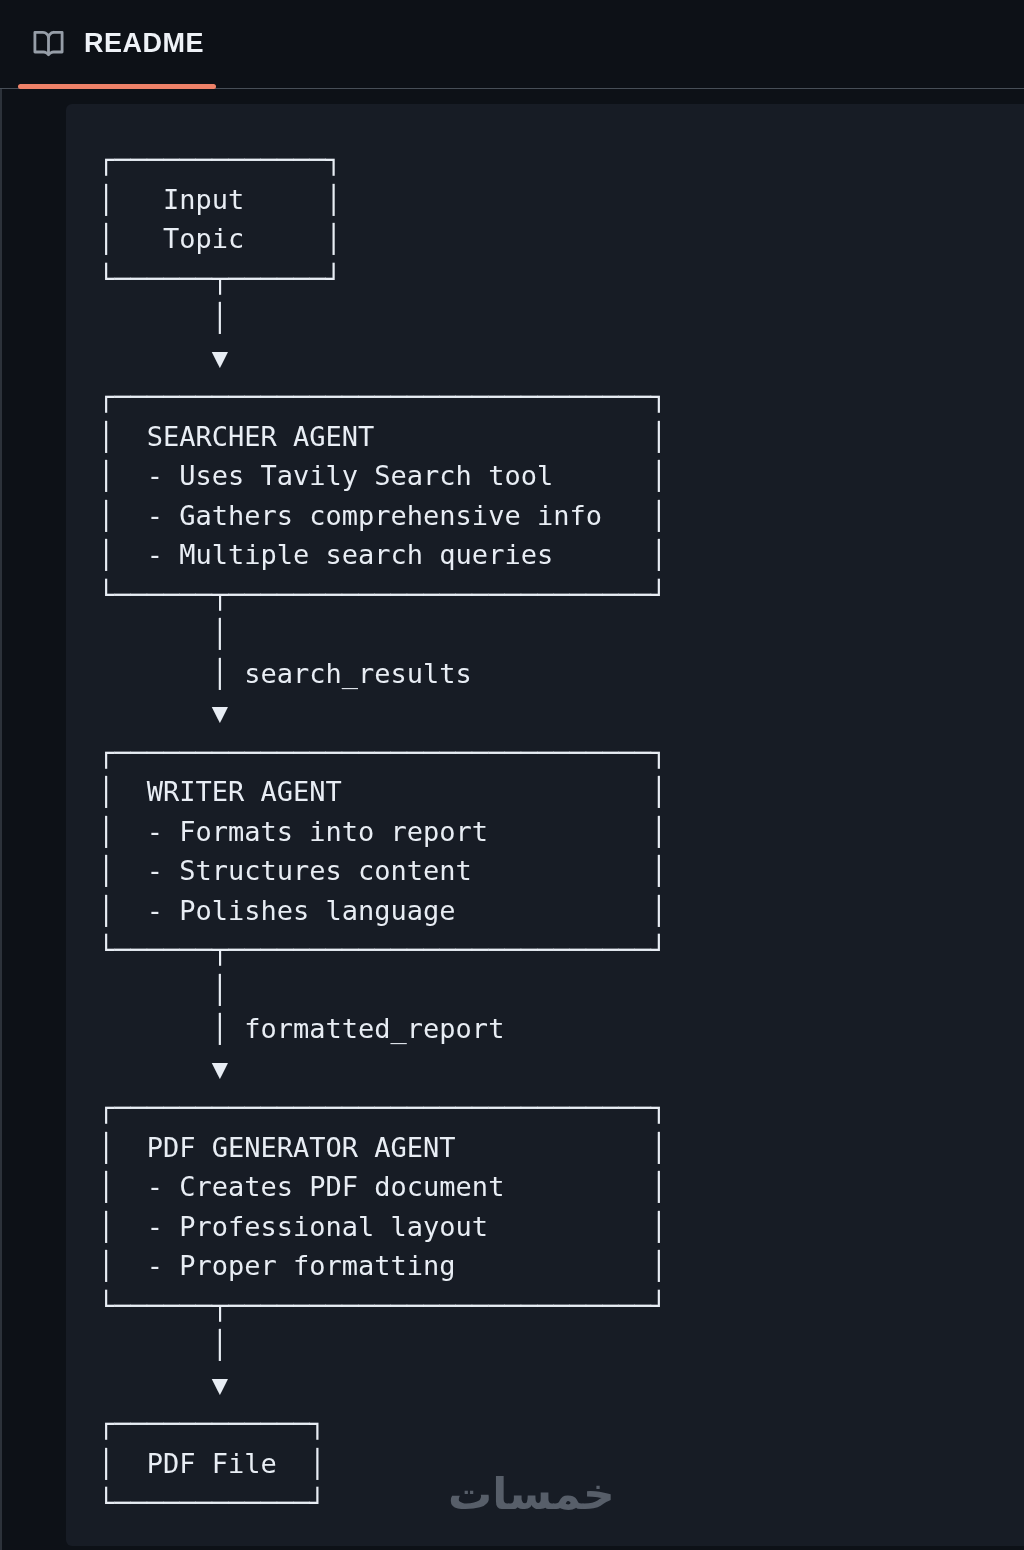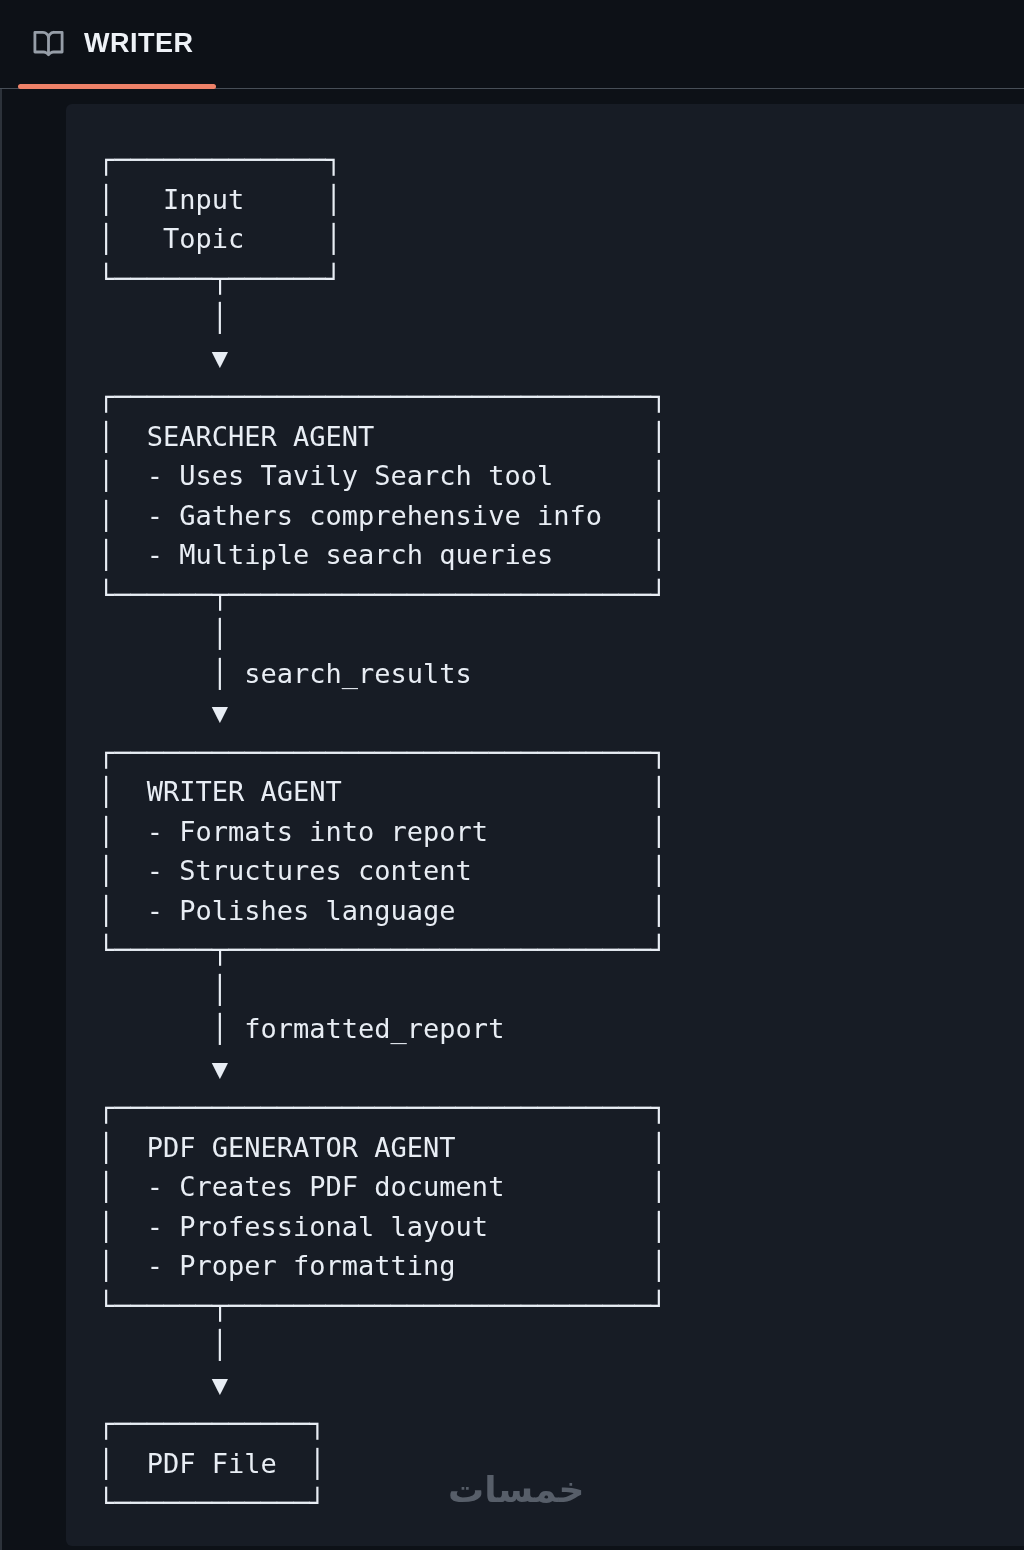--- a/index.html
+++ b/index.html
@@ -57,35 +57,35 @@
     position:absolute;left:32px;top:36px;
     font-family:"DejaVu Sans Mono",monospace;
     font-size:27px;line-height:39.5px;
     color:var(--text);
     white-space:pre;
   }
   .watermark{
     position:absolute;left:382px;top:1368px;
     font-family:"DejaVu Sans",sans-serif;
     direction:rtl;
-    font-size:36px;font-weight:bold;line-height:1;
+    font-size:44px;font-weight:bold;line-height:1;
     color:var(--watermark);
   }
 </style>
 </head>
 <body>
 
 <div class="left-edge-line"></div>
 
 <header class="readme-header">
   <div class="readme-tab">
     <svg class="book-icon" viewBox="0 0 16 16" fill="#969ea8" aria-hidden="true">
       <path d="M0 1.75A.75.75 0 0 1 .75 1h4.253c1.227 0 2.317.59 3 1.501A3.743 3.743 0 0 1 11.006 1h4.245a.75.75 0 0 1 .75.75v10.5a.75.75 0 0 1-.75.75h-4.507a2.25 2.25 0 0 0-1.591.659l-.622.621a.75.75 0 0 1-1.06 0l-.622-.621A2.25 2.25 0 0 0 5.258 13H.75a.75.75 0 0 1-.75-.75Zm7.251 10.324.004-5.073-.002-2.253A2.25 2.25 0 0 0 5.003 2.5H1.5v9h3.757a3.75 3.75 0 0 1 1.994.574ZM8.755 4.75l-.004 7.322a3.752 3.752 0 0 1 1.992-.572H14.5v-9h-3.495a2.25 2.25 0 0 0-2.25 2.25Z"></path>
     </svg>
-    <span class="readme-tab-label">WRITER</span>
+    <span class="readme-tab-label">README</span>
   </div>
   <div class="active-tab-underline"></div>
 </header>
 
 <main class="readme-content-panel">
   <pre class="ascii-flow-diagram">┌─────────────┐
 │   Input     │
 │   Topic     │
 └──────┬──────┘
        │

